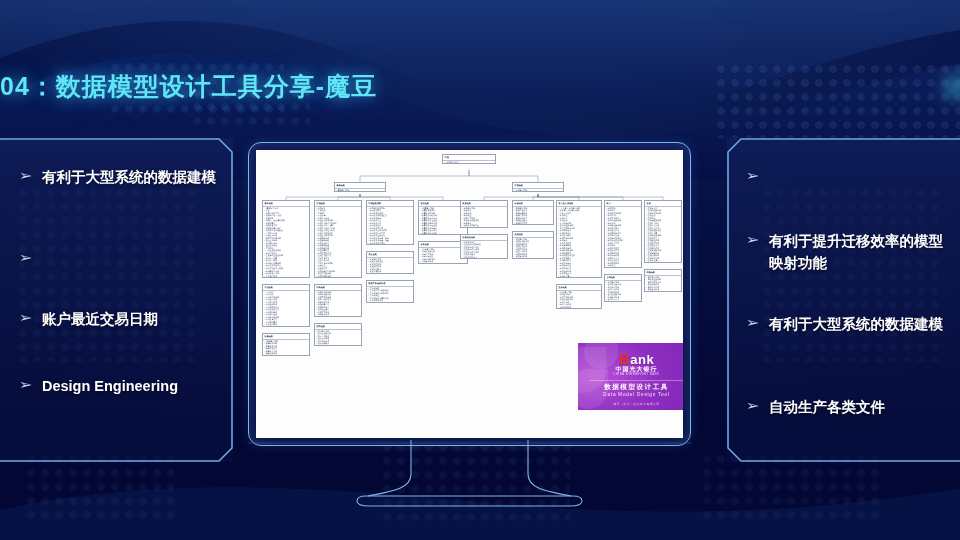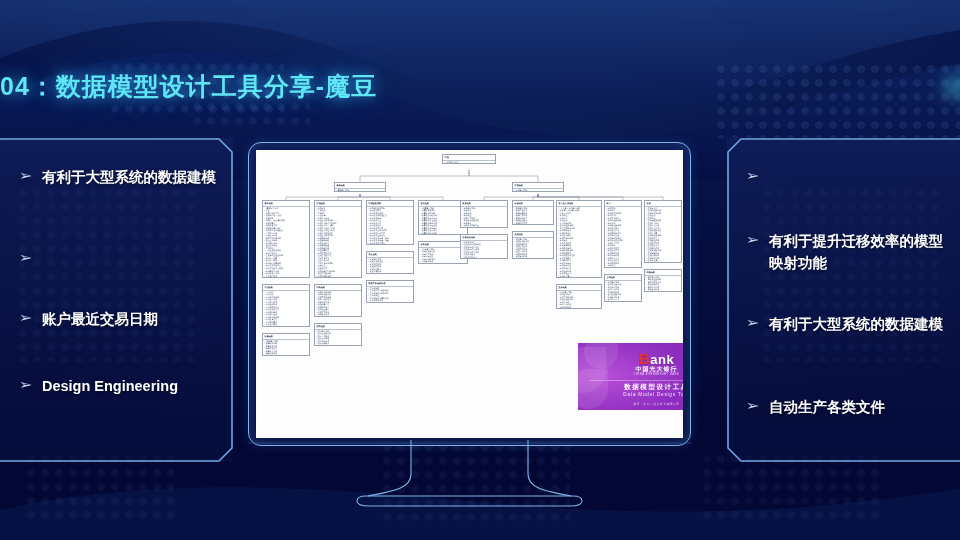--- a/index.html
+++ b/index.html
@@ -91,21 +91,20 @@
   }
   .ent .erow::before{content:"▪ ";color:#7b86a0;}
   .ent .erow.key::before{content:"⚿ ";color:#e6a817;}
 
   
   #logocard{
     position:absolute;left:322px;top:193px;width:117px;height:67px;
     background:
       radial-gradient(120% 130% at 15% 50%, #b94fd8 0%, #8e2ec0 45%, #7a1fb0 100%);
     overflow:hidden;
-    padding-left:40px;
   }
   #logocard .petal{
     position:absolute;border-radius:50% 0 50% 50%;
     background:rgba(255,255,255,.09);
   }
   #logocard .lgrow{
     position:absolute;left:0;right:0;text-align:center;
     color:#fff;white-space:nowrap;
   }
   #lg-bank{top:7px;font-size:13px;font-weight:bold;letter-spacing:.5px;

